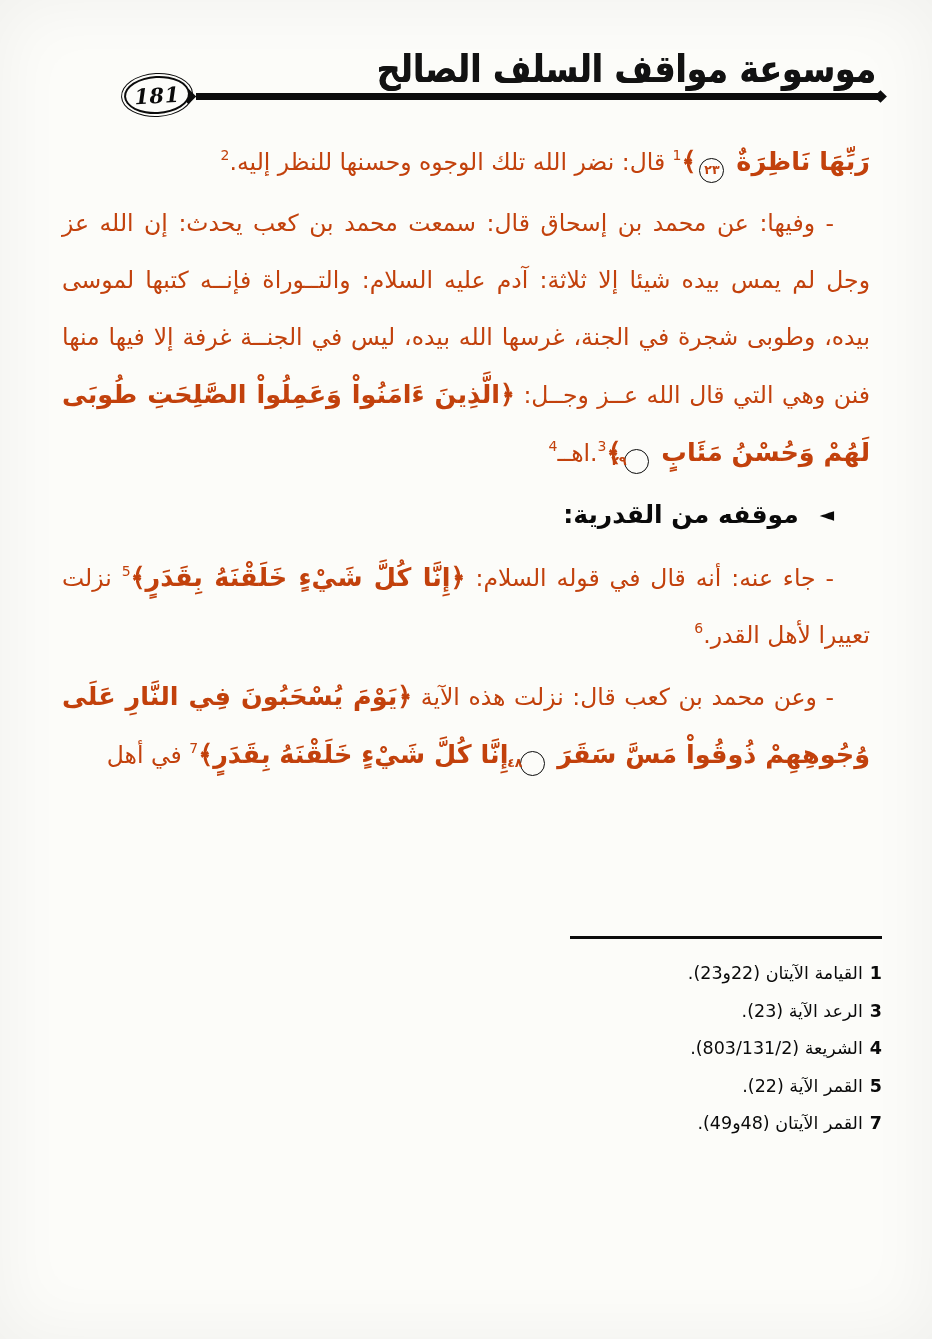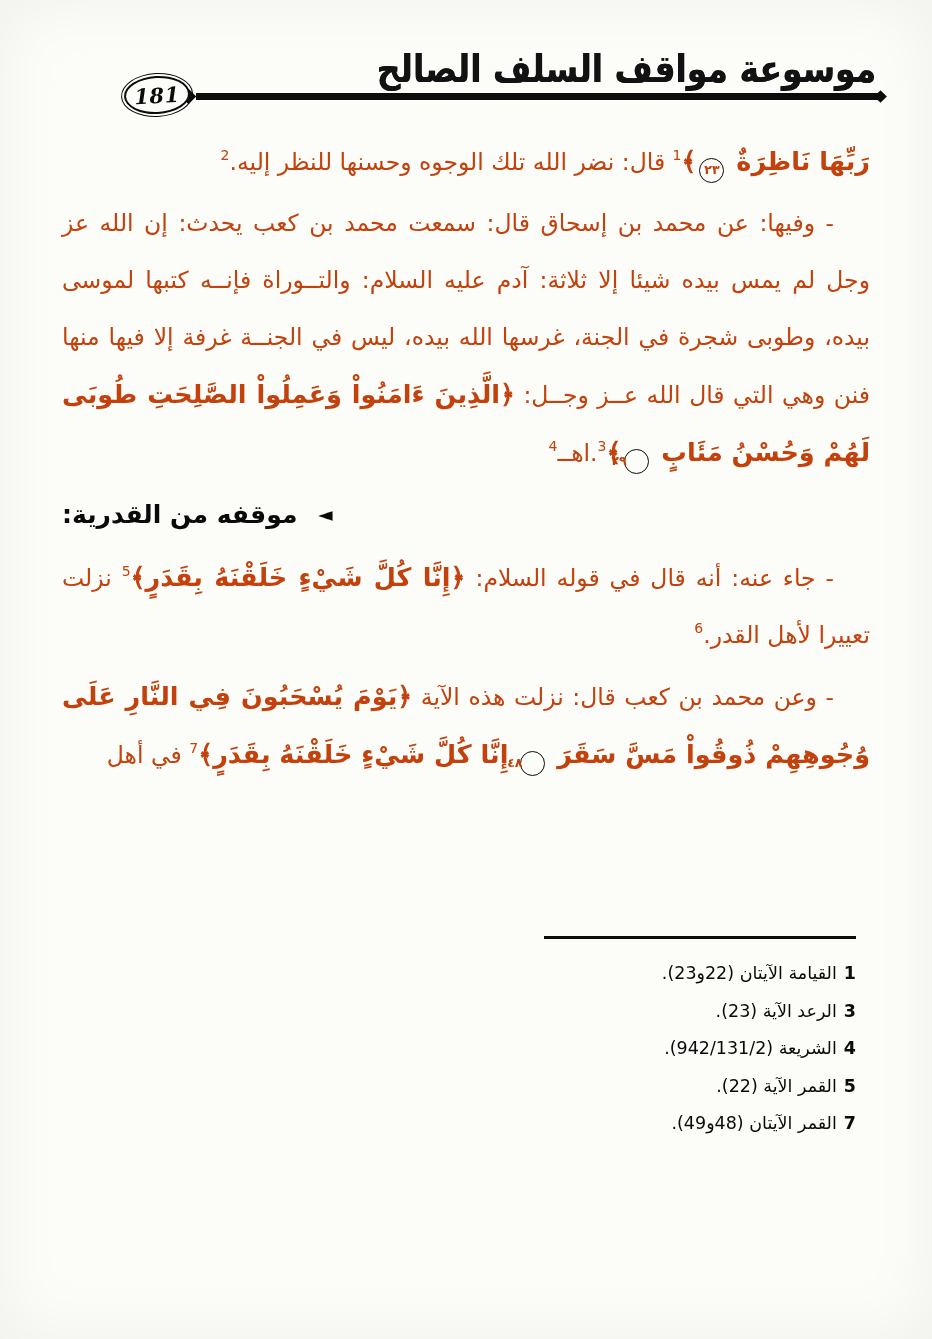--- a/index.html
+++ b/index.html
@@ -56,27 +56,27 @@
   .seg-quran { font-weight:700; font-size:25.5px; }
   .seg-sup { font-size:14px; vertical-align:10px; line-height:0; font-weight:400; }
   .seg-ayah {
     display:inline-flex; align-items:center; justify-content:center;
     width:25px; height:25px; border:1.6px solid #0b0b0b; border-radius:50%;
     font-size:12.5px; font-weight:700; vertical-align:-4px; margin:0 3px;
     line-height:1;
   }
   .heading {
     font-size:25px; font-weight:700; line-height:57px;
-    padding-right:36px; margin:4px 0; text-align:left;
+    padding-right:36px; margin:4px 0; text-align:right;
   }
   .arrow { font-size:19px; margin-left:12px; position:relative; top:-2px; display:inline-block; }
 
   
   .footnotes {
-    position:absolute; top:936px; right:76px; width:808px; direction:rtl;
+    position:absolute; top:936px; right:50px; width:808px; direction:rtl;
   }
   .fn-divider { width:312px; height:3px; background:#0c0c0c; margin-bottom:16px; }
   .footnote { font-size:17.5px; line-height:37.5px; text-align:justify; }
   .fn-num { font-weight:700; margin-left:7px; }
 </style>
 </head>
 <body>
 
 <div class="page">
 
@@ -100,21 +100,21 @@
   <footer class="footnotes">
     <div class="fn-divider"></div>
 
     <div class="footnote">
       <span class="fn-num">1</span><span class="fn-text">القيامة الآيتان (22و23).</span>
     </div>
     <div class="footnote">
       <span class="fn-num">3</span><span class="fn-text">الرعد الآية (23).</span>
     </div>
     <div class="footnote">
-      <span class="fn-num">4</span><span class="fn-text">الشريعة (942/131/2).</span>
+      <span class="fn-num">4</span><span class="fn-text">الشريعة (803/131/2).</span>
     </div>
     <div class="footnote">
       <span class="fn-num">5</span><span class="fn-text">القمر الآية (22).</span>
     </div>
     <div class="footnote">
       <span class="fn-num">7</span><span class="fn-text">القمر الآيتان (48و49).</span>
     </div>
   </footer>
 
 </div>

